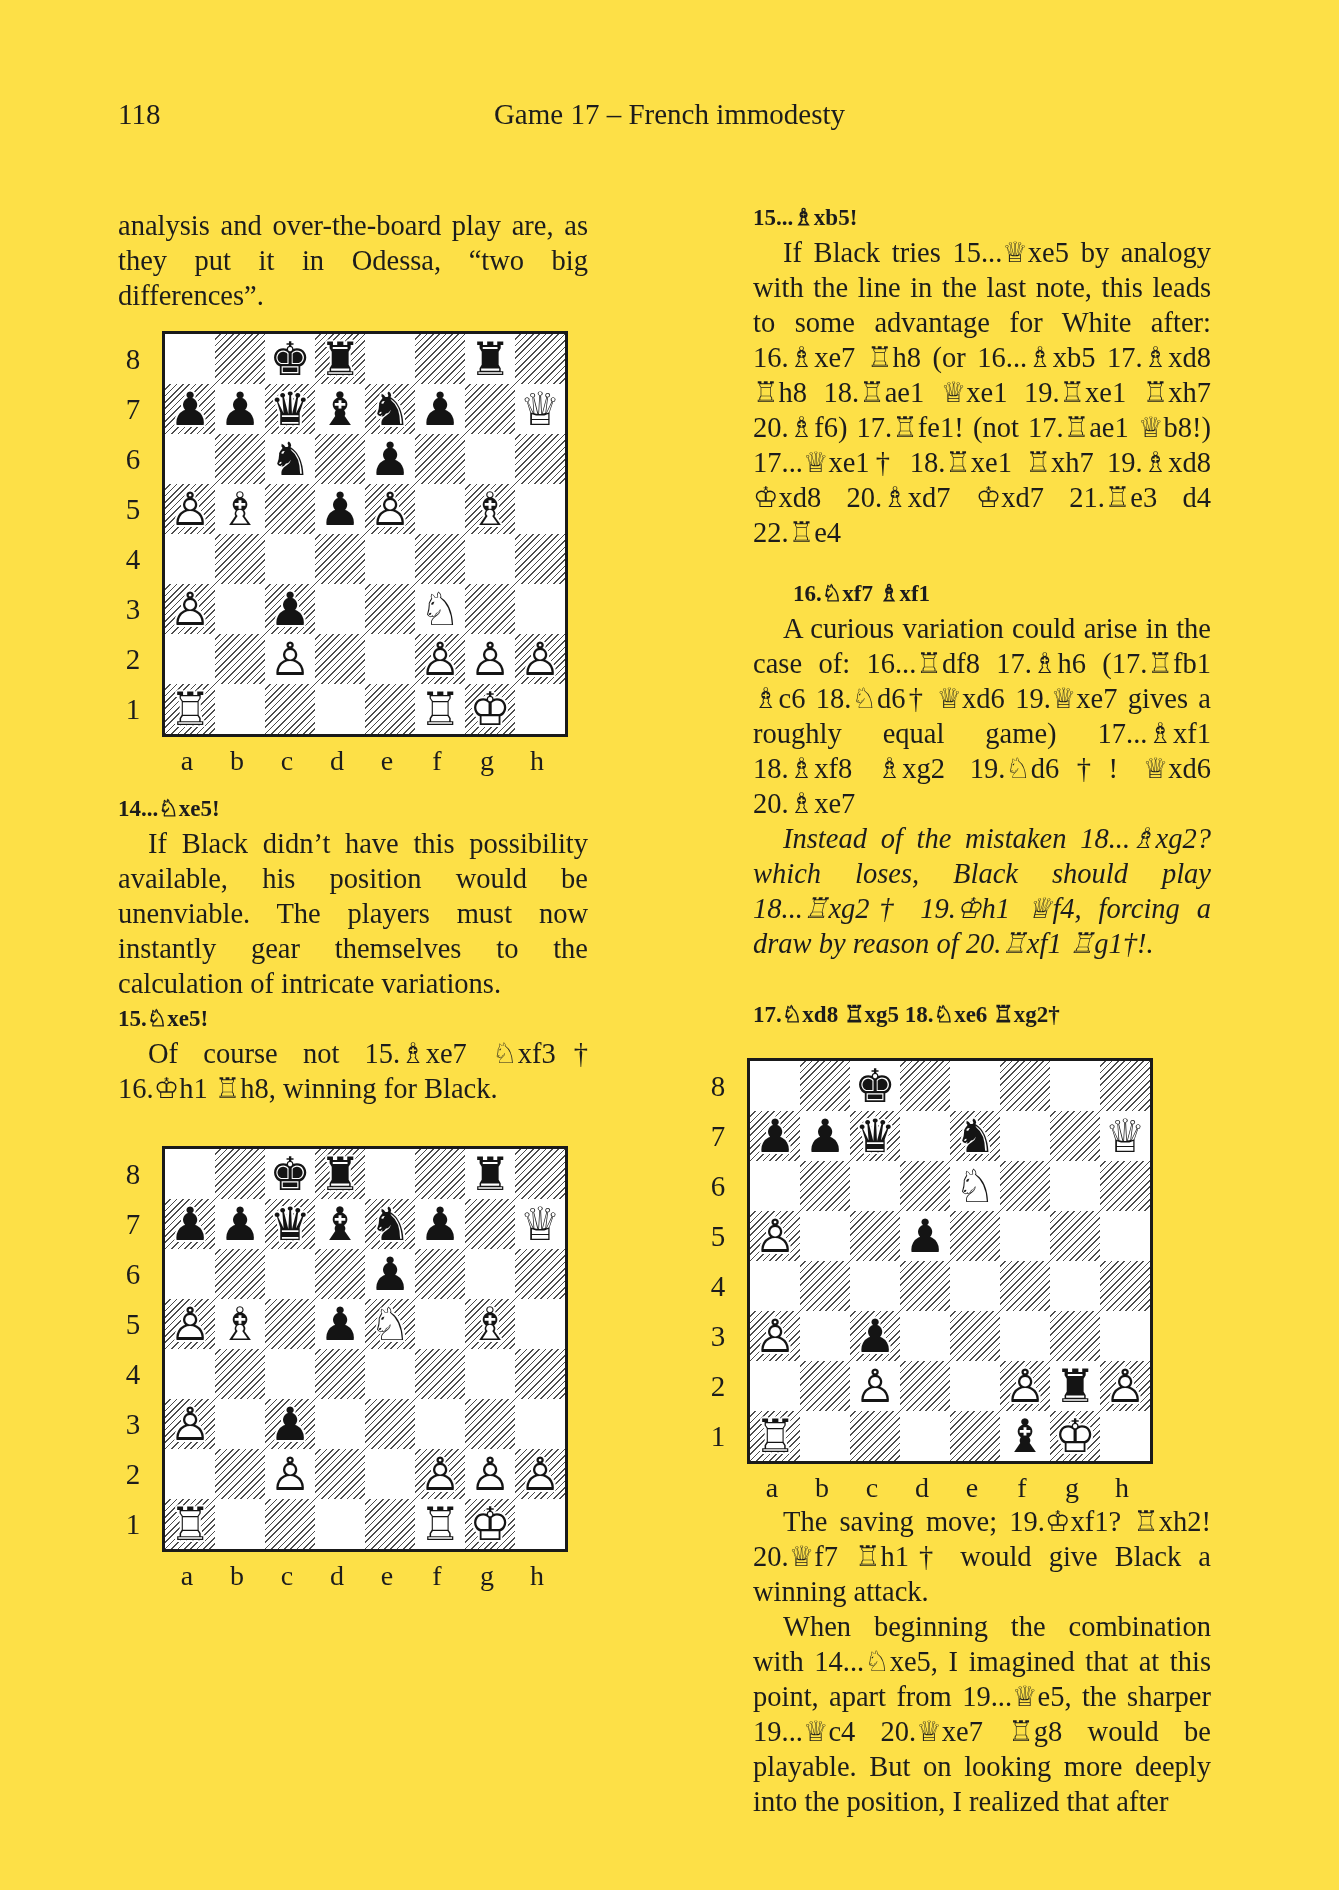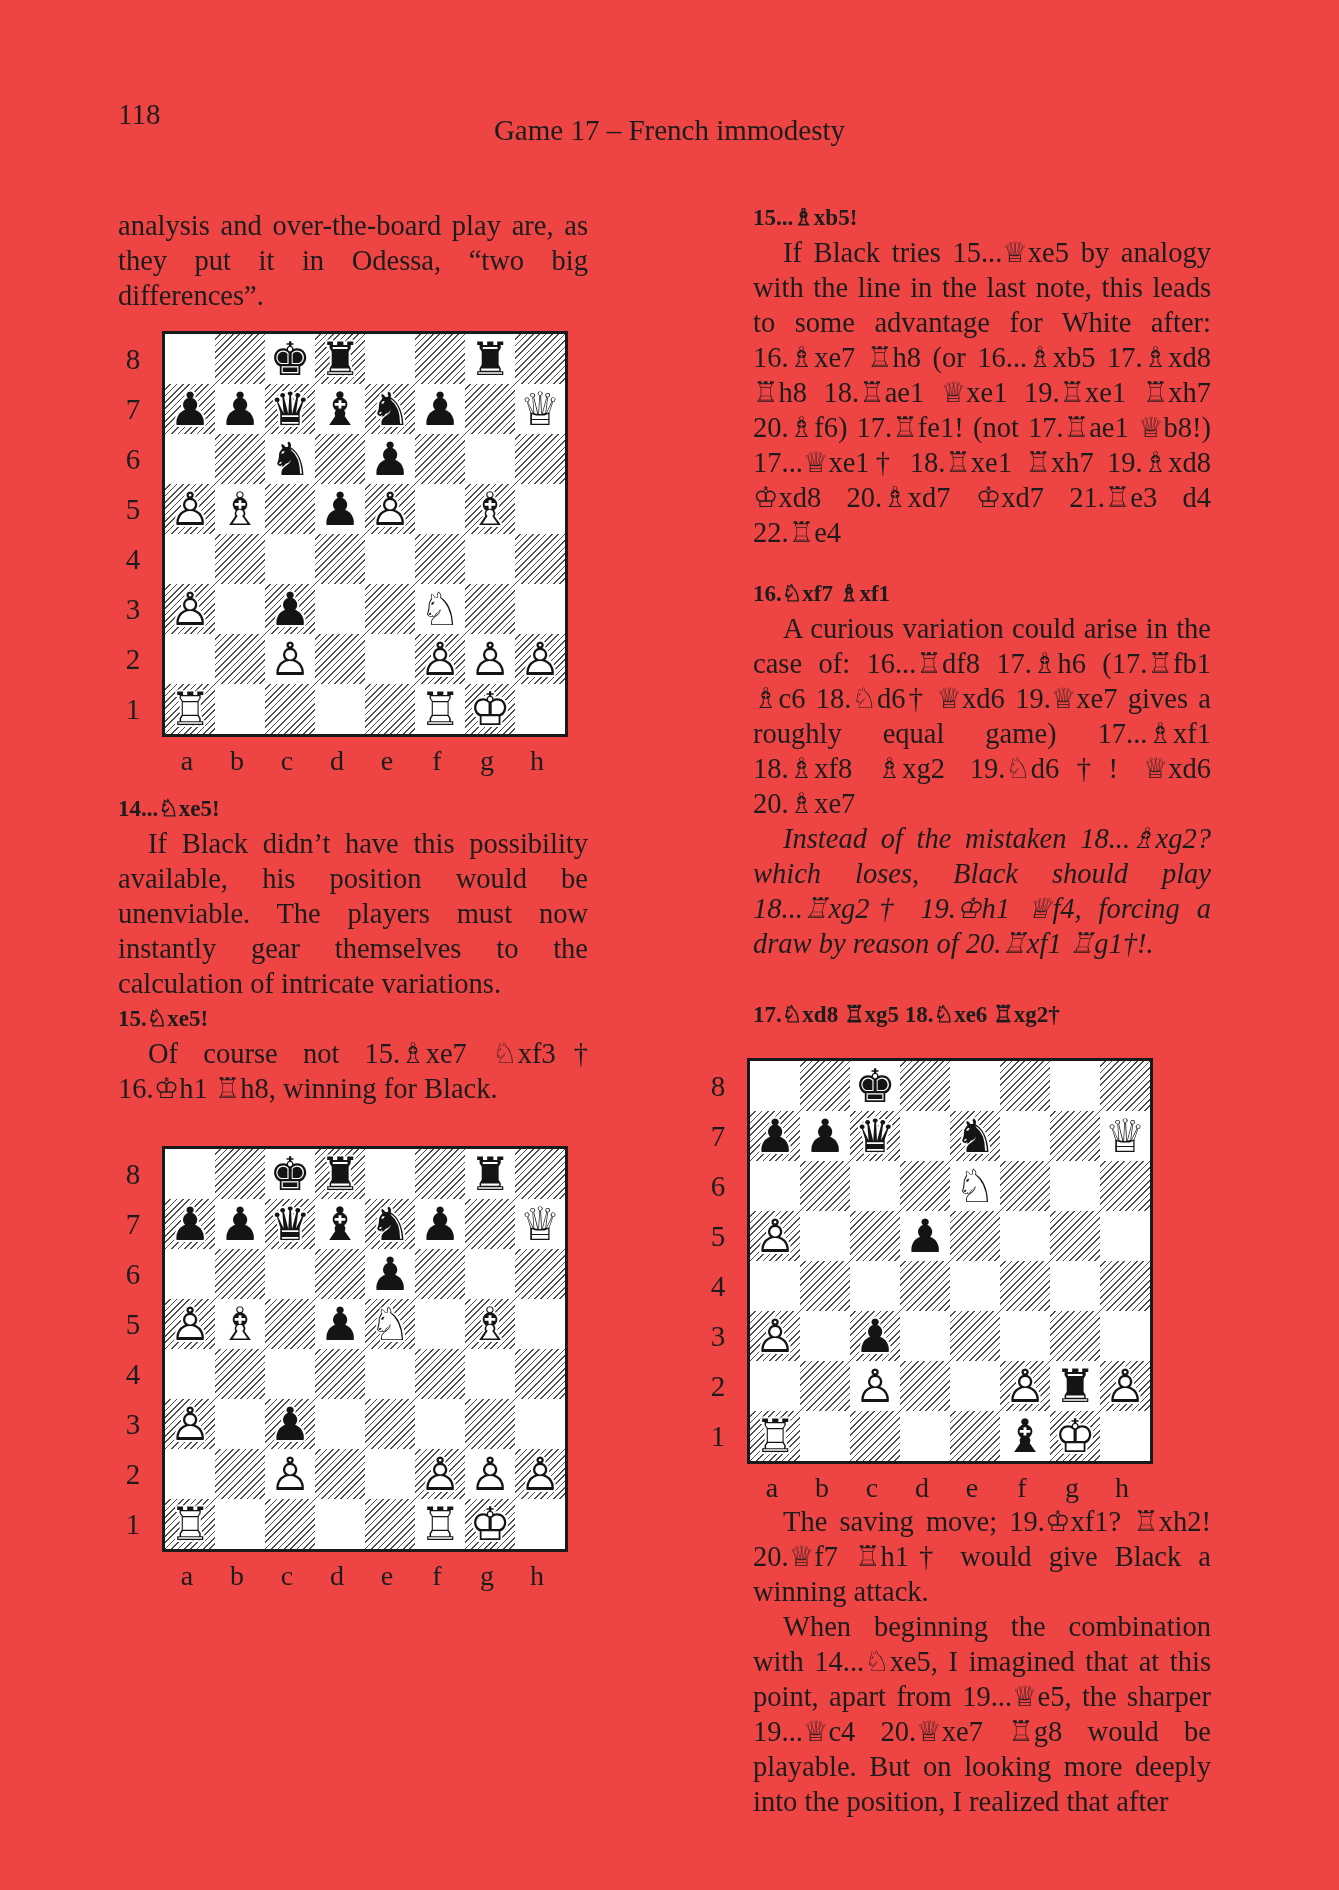--- a/index.html
+++ b/index.html
@@ -1,29 +1,29 @@
 <!DOCTYPE html>
 <html><head>
 <meta charset="utf-8">
 <style>
   html,body{margin:0;padding:0;background:#e8e8e8;}
-  .page{position:relative;width:1339px;height:1890px;background:#ef4444;
+  .page{position:relative;width:1339px;height:1890px;background:#fde047;
         font-family:"Liberation Serif",serif;color:#1c1c1c;overflow:hidden;}
   
   .page-number{position:absolute;left:118px;top:98px;font-size:29px;}
-  .running-title{position:absolute;left:0;right:0;top:114px;text-align:center;font-size:29px;}
+  .running-title{position:absolute;left:0;right:0;top:98px;text-align:center;font-size:29px;}
   
   .col{position:absolute;top:200px;}
   .col-left{left:118px;width:470px;}
   .col-right{left:753px;width:458px;}
   p{font-size:28.5px;line-height:35px;text-align:justify;margin:0;}
   p.indent{text-indent:30px;}
   p.ital{font-style:italic;}
   .move-heading{font-size:23px;line-height:35px;font-weight:bold;margin:0;}
-  .mt14{margin-top:14px;} .mt26{margin-top:26px;} .mt30{}
+  .mt14{margin-top:14px;} .mt26{margin-top:26px;margin-left:40px;} .mt30{}
   .mt35{margin-top:35px;} .mt36{margin-top:36px;} .mt40{margin-top:40px;}
   .mt8{margin-top:8px;} .mt18{margin-top:18px;}
   
   .diagram{display:flex;flex-direction:row;}
   .diagram.shift-left{margin-left:-50px;}
   .rank-labels{display:flex;flex-direction:column;width:30px;margin-right:14px;padding-top:3px;}
   .rank-label{height:50px;line-height:50px;font-size:29px;text-align:center;}
   .board-wrap{display:flex;flex-direction:column;}
   .board{width:400px;height:400px;border:3px solid #1a1a1a;display:grid;
          grid-template-columns:repeat(8,50px);grid-template-rows:repeat(8,50px);background:#fff;}

